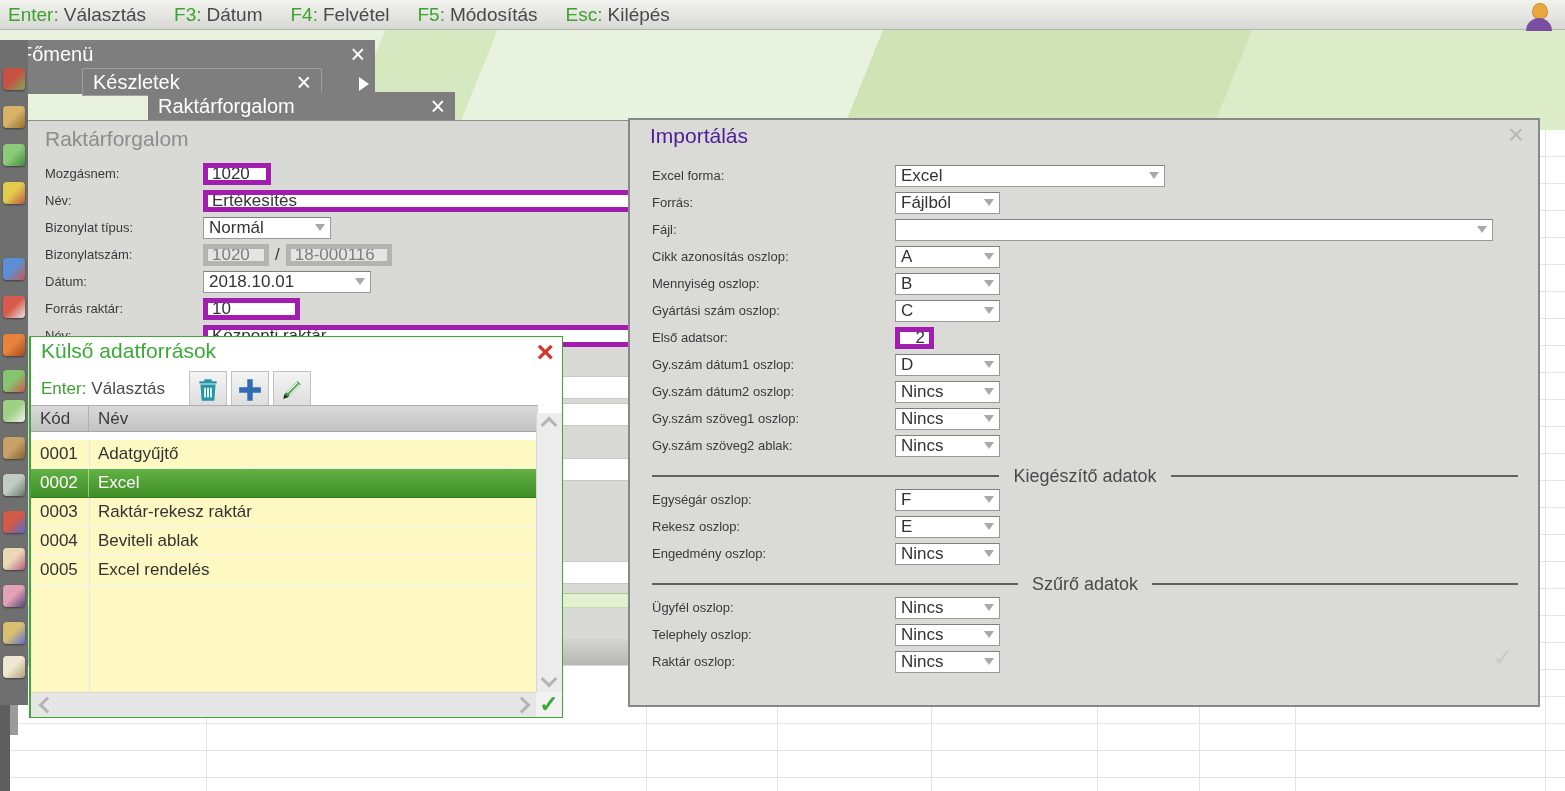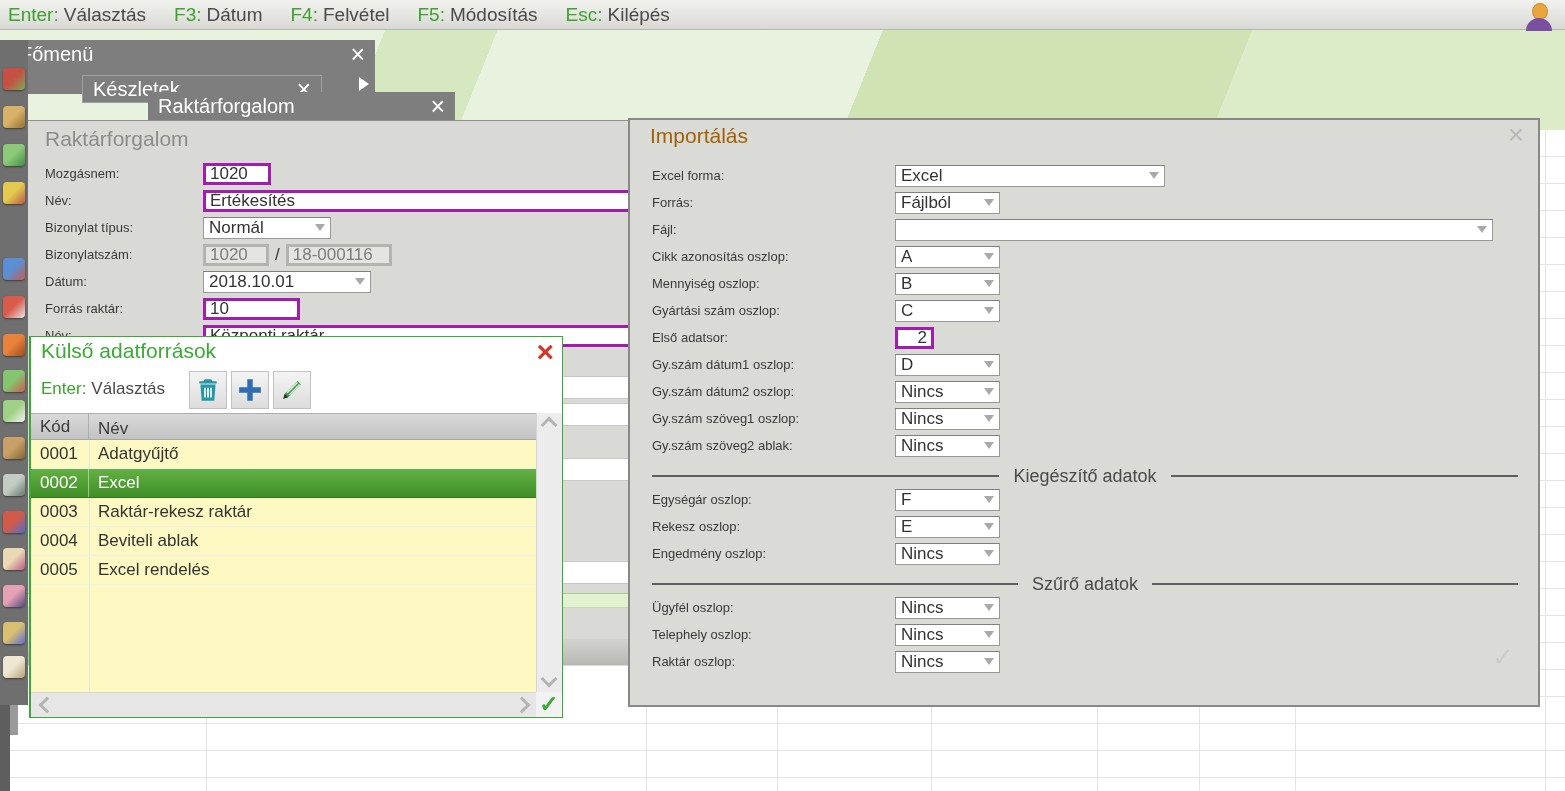--- a/index.html
+++ b/index.html
@@ -33,21 +33,21 @@
     border-top:7px solid transparent;border-bottom:7px solid transparent;border-left:10px solid #fff}
   
   #panel{position:absolute;left:28px;top:120px;width:600px;height:587px;background:#d9d9d6;
     border-top:1px solid #8f8f8f;box-sizing:border-box;overflow:hidden;z-index:5}
   .panel-title{position:absolute;left:17px;top:6px;font-size:21px;color:#8c8c8c}
   #warehouse-fields{position:absolute;left:17px;top:39px}
   .frow{height:27px;display:flex;align-items:center}
   .flabel{display:inline-block;font-size:13px;color:#3a3a3a;flex:none}
   .rlabel{width:158px}
   .ilabel{width:243px}
-  .inp{box-sizing:border-box;height:22px;border:3px solid #a21caf;background:#fff;font-size:17px;color:#333;
+  .inp{box-sizing:border-box;height:22px;border:5px solid #a21caf;background:#fff;font-size:17px;color:#333;
     padding:0 4px;display:inline-flex;align-items:center;flex:none;white-space:nowrap;overflow:hidden}
   .inp.dis{background:#e4e4e2;color:#7d7d7d;border-color:#b3b3b0}
   .inp.num{justify-content:flex-end}
   .psep{margin:0 6px;font-size:17px;color:#3a3a3a}
   .dd{box-sizing:border-box;height:22px;border:1px solid #999;border-top-color:#7f7f7f;background:#fff;
     display:inline-flex;align-items:center;justify-content:space-between;padding:0 5px;font-size:17px;color:#333;flex:none}
   .ddv{white-space:nowrap;overflow:hidden}
   .tri{width:0;height:0;border-left:5px solid transparent;border-right:5px solid transparent;
     border-top:7px solid #a9a9a9;margin-left:6px;flex:none}
   .pfill{position:absolute;left:175px;width:452px;height:23px;background:#fff;border:1px solid #c8c8c8;box-sizing:border-box}
@@ -61,23 +61,23 @@
   .sicon{position:absolute;left:3px;width:22px;height:22px;border-radius:4px;box-shadow:0 1px 2px rgba(0,0,0,.45)}
   
   #kulso{position:absolute;left:29px;top:336px;width:534px;height:382px;background:#fff;z-index:7;
     border:1px solid #3aaa35;border-left-width:2px;box-sizing:border-box}
   .k-title{position:absolute;left:10px;top:2px;font-size:21px;color:#3aaa35}
   .k-x{position:absolute;right:8px;top:-2px;font-size:30px;font-weight:bold;color:#d0382b;line-height:1.1}
   .k-toolbar{position:absolute;left:0;top:30px;width:100%;height:46px}
   .k-toolbar .tl{position:absolute;left:10px;top:12px;font-size:17px;white-space:nowrap}
   .tbtn{position:absolute;top:4px;width:38px;height:38px;background:linear-gradient(#f4f4f4,#dcdcdc);
     border:1px solid #c2c2c2;display:flex;align-items:center;justify-content:center;box-sizing:border-box}
-  .k-header{position:absolute;left:0;top:76px;width:507px;height:27px;box-sizing:border-box;
+  .k-header{position:absolute;left:0;top:68px;width:507px;height:27px;box-sizing:border-box;
     background:linear-gradient(#d9d9d9,#c3c3c3);border-top:1px solid #aeaeae;border-bottom:1px solid #a6a6a6;
-    display:flex;align-items:flex-end;font-size:17px;color:#3c3c3c}
+    display:flex;align-items:center;font-size:17px;color:#3c3c3c}
   .hc-kod{width:58px;padding-left:9px;box-sizing:border-box;border-right:1px solid #aeaeae;align-self:stretch;display:flex;align-items:center}
   .hc-nev{padding-left:9px}
   .k-body{position:absolute;left:0;top:103px;width:507px;height:253px;background:#fef9c3}
   .coldiv{position:absolute;left:58px;top:0;bottom:0;width:1px;background:#e6e6e6}
   .trow{position:relative;display:flex;height:28px;align-items:center;font-size:17px;color:#333;border-bottom:1px solid #f0f0f0}
   .tc.kod{width:58px;padding-left:9px;box-sizing:border-box;align-self:stretch;display:flex;align-items:center}
   .tc.nev{padding-left:9px;white-space:nowrap}
   .trow.sel{background:linear-gradient(#63b143,#3f8f27);color:#fff;border-bottom:1px solid #2f7a1e}
   .trow.sel .kod{border-right:1px solid rgba(255,255,255,.45)}
   .k-vscroll{position:absolute;right:0;top:76px;width:26px;height:280px;background:#ececec;border-left:1px solid #d6d6d6;box-sizing:border-box}
@@ -86,21 +86,21 @@
   .chev{display:block;width:9px;height:9px;border-left:3px solid #b4b4b4;border-top:3px solid #b4b4b4}
   .chev.up{transform:rotate(45deg)}
   .chev.down{transform:rotate(225deg);margin-top:-4px}
   .chev.left{transform:rotate(-45deg);margin-left:4px}
   .chev.right{transform:rotate(135deg);margin-right:4px}
   .k-check{position:absolute;right:0;bottom:0;width:26px;height:25px;background:#f2f2f2;display:flex;
     align-items:center;justify-content:center;font-size:23px;font-weight:bold;color:#3aaa35}
   
   #importalas{position:absolute;left:628px;top:118px;width:912px;height:589px;background:#dadad7;z-index:6;
     border:2px solid #888;box-sizing:border-box}
-  .i-title{position:absolute;left:20px;top:4px;font-size:21px;color:#a16207}
+  .i-title{position:absolute;left:20px;top:4px;font-size:21px;color:#4c1d95}
   .i-x{position:absolute;right:14px;top:0;font-size:28px;color:#b8b8b8;line-height:1.1}
   #import-fields{position:absolute;left:22px;top:42px;width:866px}
   .sep{display:flex;align-items:center;height:20px;margin-top:7px}
   .sline{flex:1;height:0;border-top:2px solid #5f5f5f}
   .stext{margin:0 14px;font-size:18px;color:#4a4a4a;white-space:nowrap}
   .i-check{position:absolute;right:24px;top:522px;font-size:26px;color:#cbcbcb}
 </style>
 </head>
 <body>
 
@@ -115,21 +115,21 @@
     <i class="vline" style="left: 1545px;"></i>
   </div>
 
 <div id="greenband"></div>
 
 <div class="winrect" style="left:10px;top:40px;width:365px;height:54px;z-index:2"></div>
 <div class="winbar" style="left:10px;top:40px;width:365px;height:28px;z-index:2">
   <span>Főmenü</span>
   <span class="winx">×</span>
 </div>
-<div class="winbar bordered" style="left:82px;top:75px;width:240px;height:28px;z-index:3">
+<div class="winbar bordered" style="left:82px;top:68px;width:240px;height:28px;z-index:3">
   <span>Készletek</span>
   <span class="winx">×</span>
 </div>
 <div id="submenu-arrow"></div>
 <div class="winbar" style="left:148px;top:92px;width:307px;height:28px;z-index:4">
   <span>Raktárforgalom</span>
   <span class="winx">×</span>
 </div>
 
 <div id="panel">

